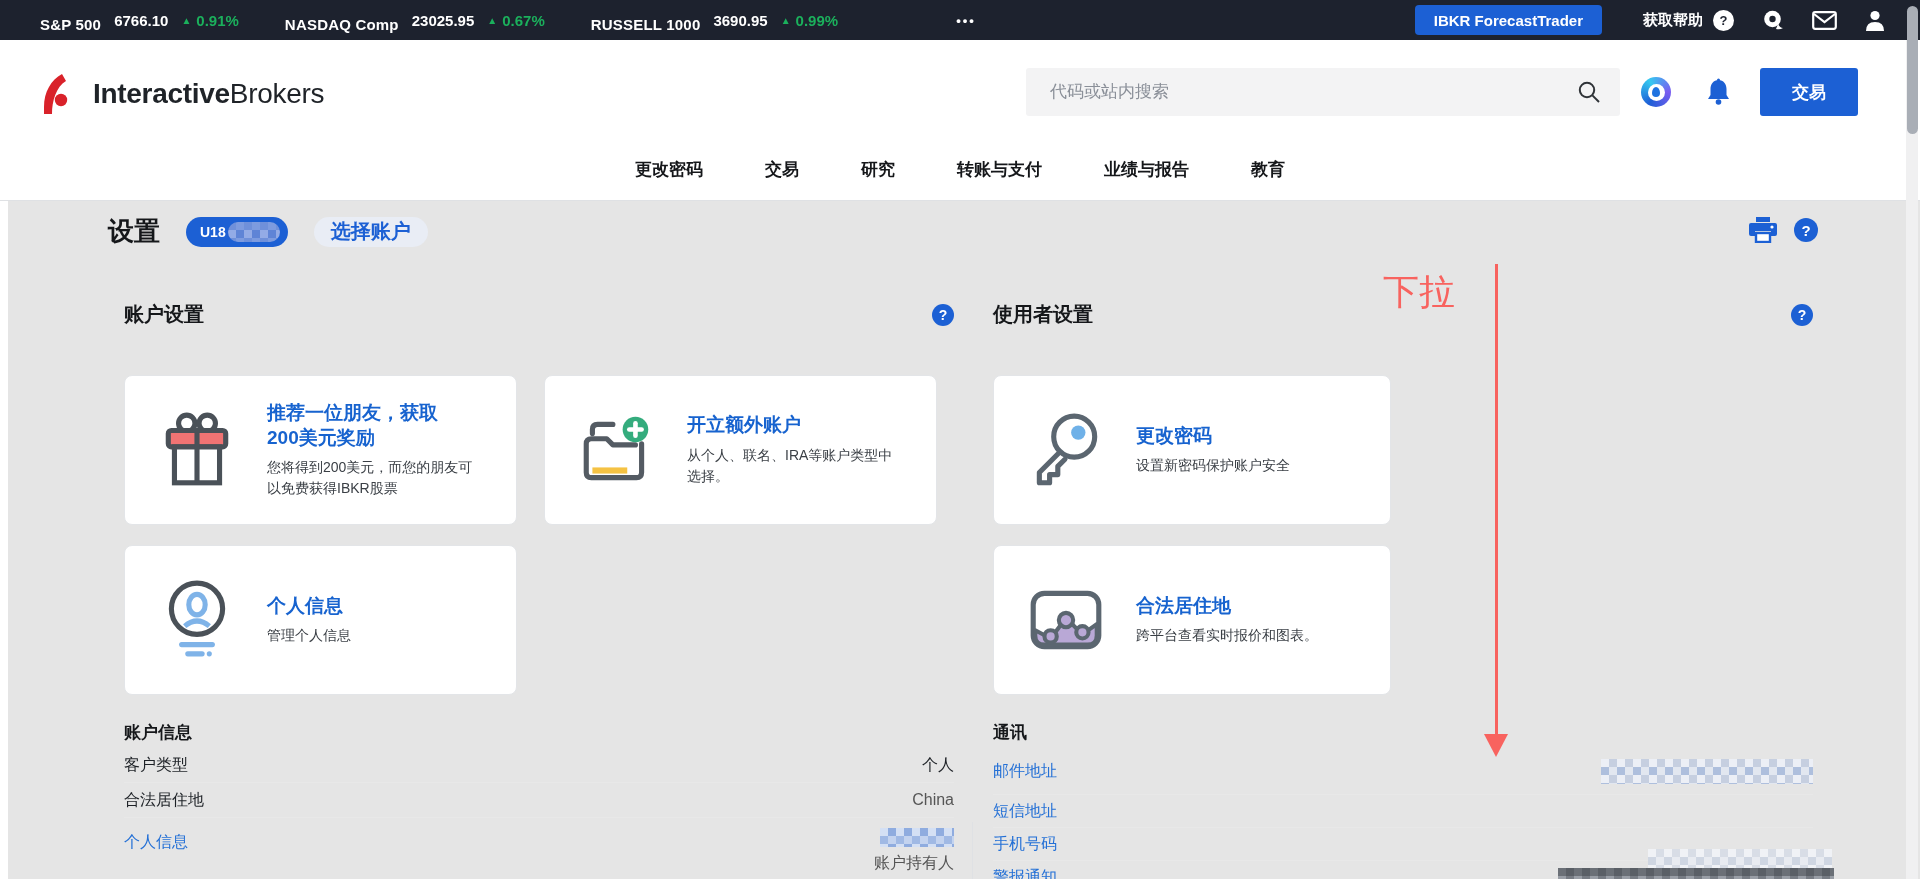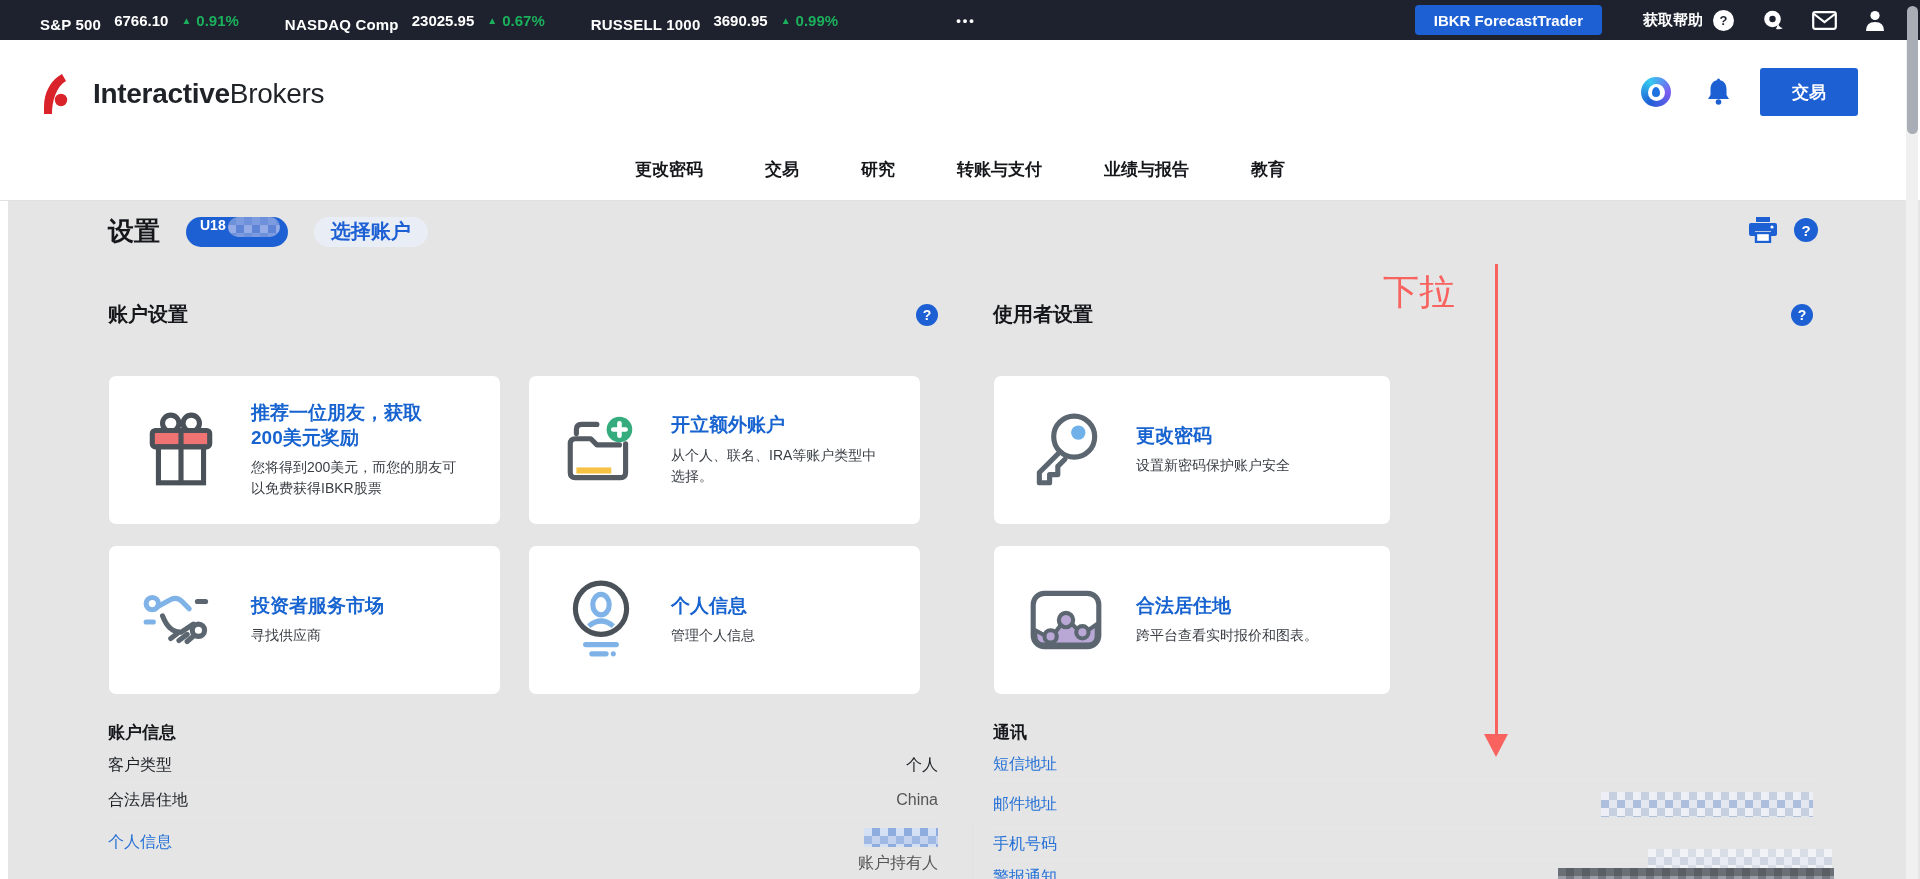--- a/index.html
+++ b/index.html
@@ -52,31 +52,31 @@
     font-weight:700; cursor:pointer; font-family:"Liberation Sans", sans-serif; }
   .nav { position:absolute; left:0; top:112px; width:1920px; display:flex;
     justify-content:center; gap:58px; }
   .nav-item { font-size:17px; font-weight:700; color:#15171a; cursor:pointer; padding:6px 2px; }
 
   
   .main { position:absolute; left:0; top:201px; width:1920px; height:678px; background:#e5e5e5;margin-left:8px; }
   .title-row { position:absolute; left:100px; top:13px; display:flex; align-items:center; gap:26px; }
   .page-title { font-size:26px; font-weight:700; color:#15171a; }
   .acct-badge { background:#1c60d4; color:#fff; height:30px; border-radius:16px;
-    display:flex; padding:0 8px 0 14px; font-size:14px; font-weight:700;
+    display:flex; align-items:center; padding:0 8px 0 14px; font-size:14px; font-weight:700;
     gap:2px; cursor:pointer; }
   .acct-badge .mosaic-badge { width:52px; height:20px; border-radius:10px; }
   .select-acct { background:#e9edf5; color:#1c60d4; height:30px; border-radius:16px;
     display:flex; align-items:center; padding:0 17px; font-size:20px; font-weight:700; cursor:pointer; }
   .title-icons { position:absolute; right:110px; top:16px; display:flex; align-items:center; gap:17px; }
   .q-blue { width:24px; height:24px; border-radius:50%; background:#1c60d4; color:#fff;
     font-size:15px; font-weight:700; display:flex; align-items:center; justify-content:center; cursor:pointer; }
   .q-blue.small { width:22px; height:22px; font-size:14px; }
 
-  .col-left  { position:absolute; left:100px; top:100px; width:830px; }
+  .col-left  { position:absolute; left:116px; top:100px; width:830px; }
   .col-right { position:absolute; left:985px; top:100px; width:820px; }
   .section-head { display:flex; justify-content:space-between; align-items:center; }
   .section-title { font-size:20px; font-weight:700; color:#15171a; }
 
   .cards { display:grid; gap:20px 27px; margin-top:47px; }
   .cards.two { grid-template-columns:393px 393px; }
   .cards.one { grid-template-columns:398px; }
   .card { height:150px; border:1px solid #e3e5e8; border-radius:8px; background:#fff;
     display:flex; align-items:center; padding:0 16px 0 30px; gap:28px; cursor:pointer; }
   .card-icon { flex:0 0 84px; display:flex; justify-content:center; }
@@ -179,20 +179,29 @@
 
 <div class="masthead">
   <div class="logo">
     <svg width="32" height="40" viewBox="0 0 32 40">
       <path d="M22 0 C11 6 4 18 4 33 L4 40 L12 40 C12 27 16 13 26 7 Z" fill="#d9222a"></path>
       <circle cx="21" cy="26" r="6.2" fill="#d9222a"></circle>
     </svg>
     <span class="logo-text"><b>Interactive</b><span class="light">Brokers</span></span>
   </div>
 
+  <div class="search-box">
+    <input type="text" placeholder="代码或站内搜索" style="">
+    <span style="display:flex;">
+      <svg width="26" height="26" viewBox="0 0 26 26">
+        <circle cx="11" cy="11" r="7.2" fill="none" stroke="#2f3337" stroke-width="2"></circle>
+        <line x1="16.4" y1="16.4" x2="23" y2="23" stroke="#2f3337" stroke-width="2"></line>
+      </svg>
+    </span>
+  </div>
 
   <div class="hdr-circle-logo">
     <div class="inner">
       <div class="dot"></div>
     </div>
   </div>
 
   <span class="bell">
     <svg width="27" height="28" viewBox="0 0 27 28">
       <path d="M13.5 2 C8.5 2 5.5 6 5.5 11 L5.5 17 L3 21 L24 21 L21.5 17 L21.5 11 C21.5 6 18.5 2 13.5 2 Z" fill="#1c60d4"></path>
@@ -272,37 +281,20 @@
             <line x1="52" y1="20" x2="64" y2="20" stroke="#fff" stroke-width="4.5" stroke-linecap="round"></line>
           </svg>
         </span>
         <span class="card-text">
           <div class="card-title">开立额外账户</div>
           <div class="card-desc">从个人、联名、IRA等账户类型中
 选择。</div>
         </span>
       </div>
 
-      <div class="card">
-        <span class="card-icon">
-          <svg width="82" height="82" viewBox="0 0 80 80">
-            <circle cx="12" cy="24" r="6" fill="none" stroke="#7fb3e8" stroke-width="5"></circle>
-            <path d="M17 27 L30 20 Q36 17 41 22 L48 29" fill="none" stroke="#7fb3e8" stroke-width="5" stroke-linecap="round"></path>
-            <line x1="56" y1="22" x2="64" y2="22" stroke="#5b6670" stroke-width="5" stroke-linecap="round"></line>
-            <line x1="6" y1="42" x2="13" y2="42" stroke="#7fb3e8" stroke-width="5" stroke-linecap="round"></line>
-            <path d="M22 36 Q28 52 40 52 L52 44" fill="none" stroke="#5b6670" stroke-width="5" stroke-linecap="round"></path>
-            <path d="M30 58 L38 52 M38 60 L46 54 M46 61 L53 55" fill="none" stroke="#5b6670" stroke-width="5" stroke-linecap="round"></path>
-            <circle cx="57" cy="50" r="6" fill="none" stroke="#5b6670" stroke-width="5"></circle>
-          </svg>
-        </span>
-        <span class="card-text">
-          <div class="card-title">投资者服务市场</div>
-          <div class="card-desc">寻找供应商</div>
-        </span>
-      </div>
 
       <div class="card">
         <span class="card-icon">
           <svg width="82" height="82" viewBox="0 0 80 80">
             <circle cx="40" cy="29" r="25" fill="none" stroke="#4a5158" stroke-width="5"></circle>
             <ellipse cx="40" cy="25" rx="8" ry="10" fill="none" stroke="#7fb3e8" stroke-width="5"></ellipse>
             <path d="M28 46 Q40 36 52 46" fill="none" stroke="#7fb3e8" stroke-width="5"></path>
             <line x1="25" y1="64" x2="55" y2="64" stroke="#7fb3e8" stroke-width="5" stroke-linecap="round"></line>
             <line x1="31" y1="73" x2="45" y2="73" stroke="#7fb3e8" stroke-width="5" stroke-linecap="round"></line>
             <circle cx="52" cy="73" r="2.5" fill="#7fb3e8"></circle>
@@ -368,28 +360,28 @@
         </span>
         <span class="card-text">
           <div class="card-title">合法居住地</div>
           <div class="card-desc">跨平台查看实时报价和图表。</div>
         </span>
       </div>
     </div>
 
     <div class="info">
       <div class="info-title">通讯</div>
-      <div class="info-row comm-row">
-        <span class="blue-link">短信地址</span>
-      </div>
       <div class="info-row comm-row first">
         <span class="blue-link">邮件地址</span>
         <span class="mosaic mosaic-email"></span>
       </div>
       <div class="info-row comm-row">
+        <span class="blue-link">短信地址</span>
+      </div>
+      <div class="info-row comm-row">
         <span class="blue-link">手机号码</span>
       </div>
       <div class="info-row comm-row no-border">
         <span class="blue-link">警报通知</span>
       </div>
     </div>
   </div>
 </div>
 
 <div class="mosaic-light"></div>

